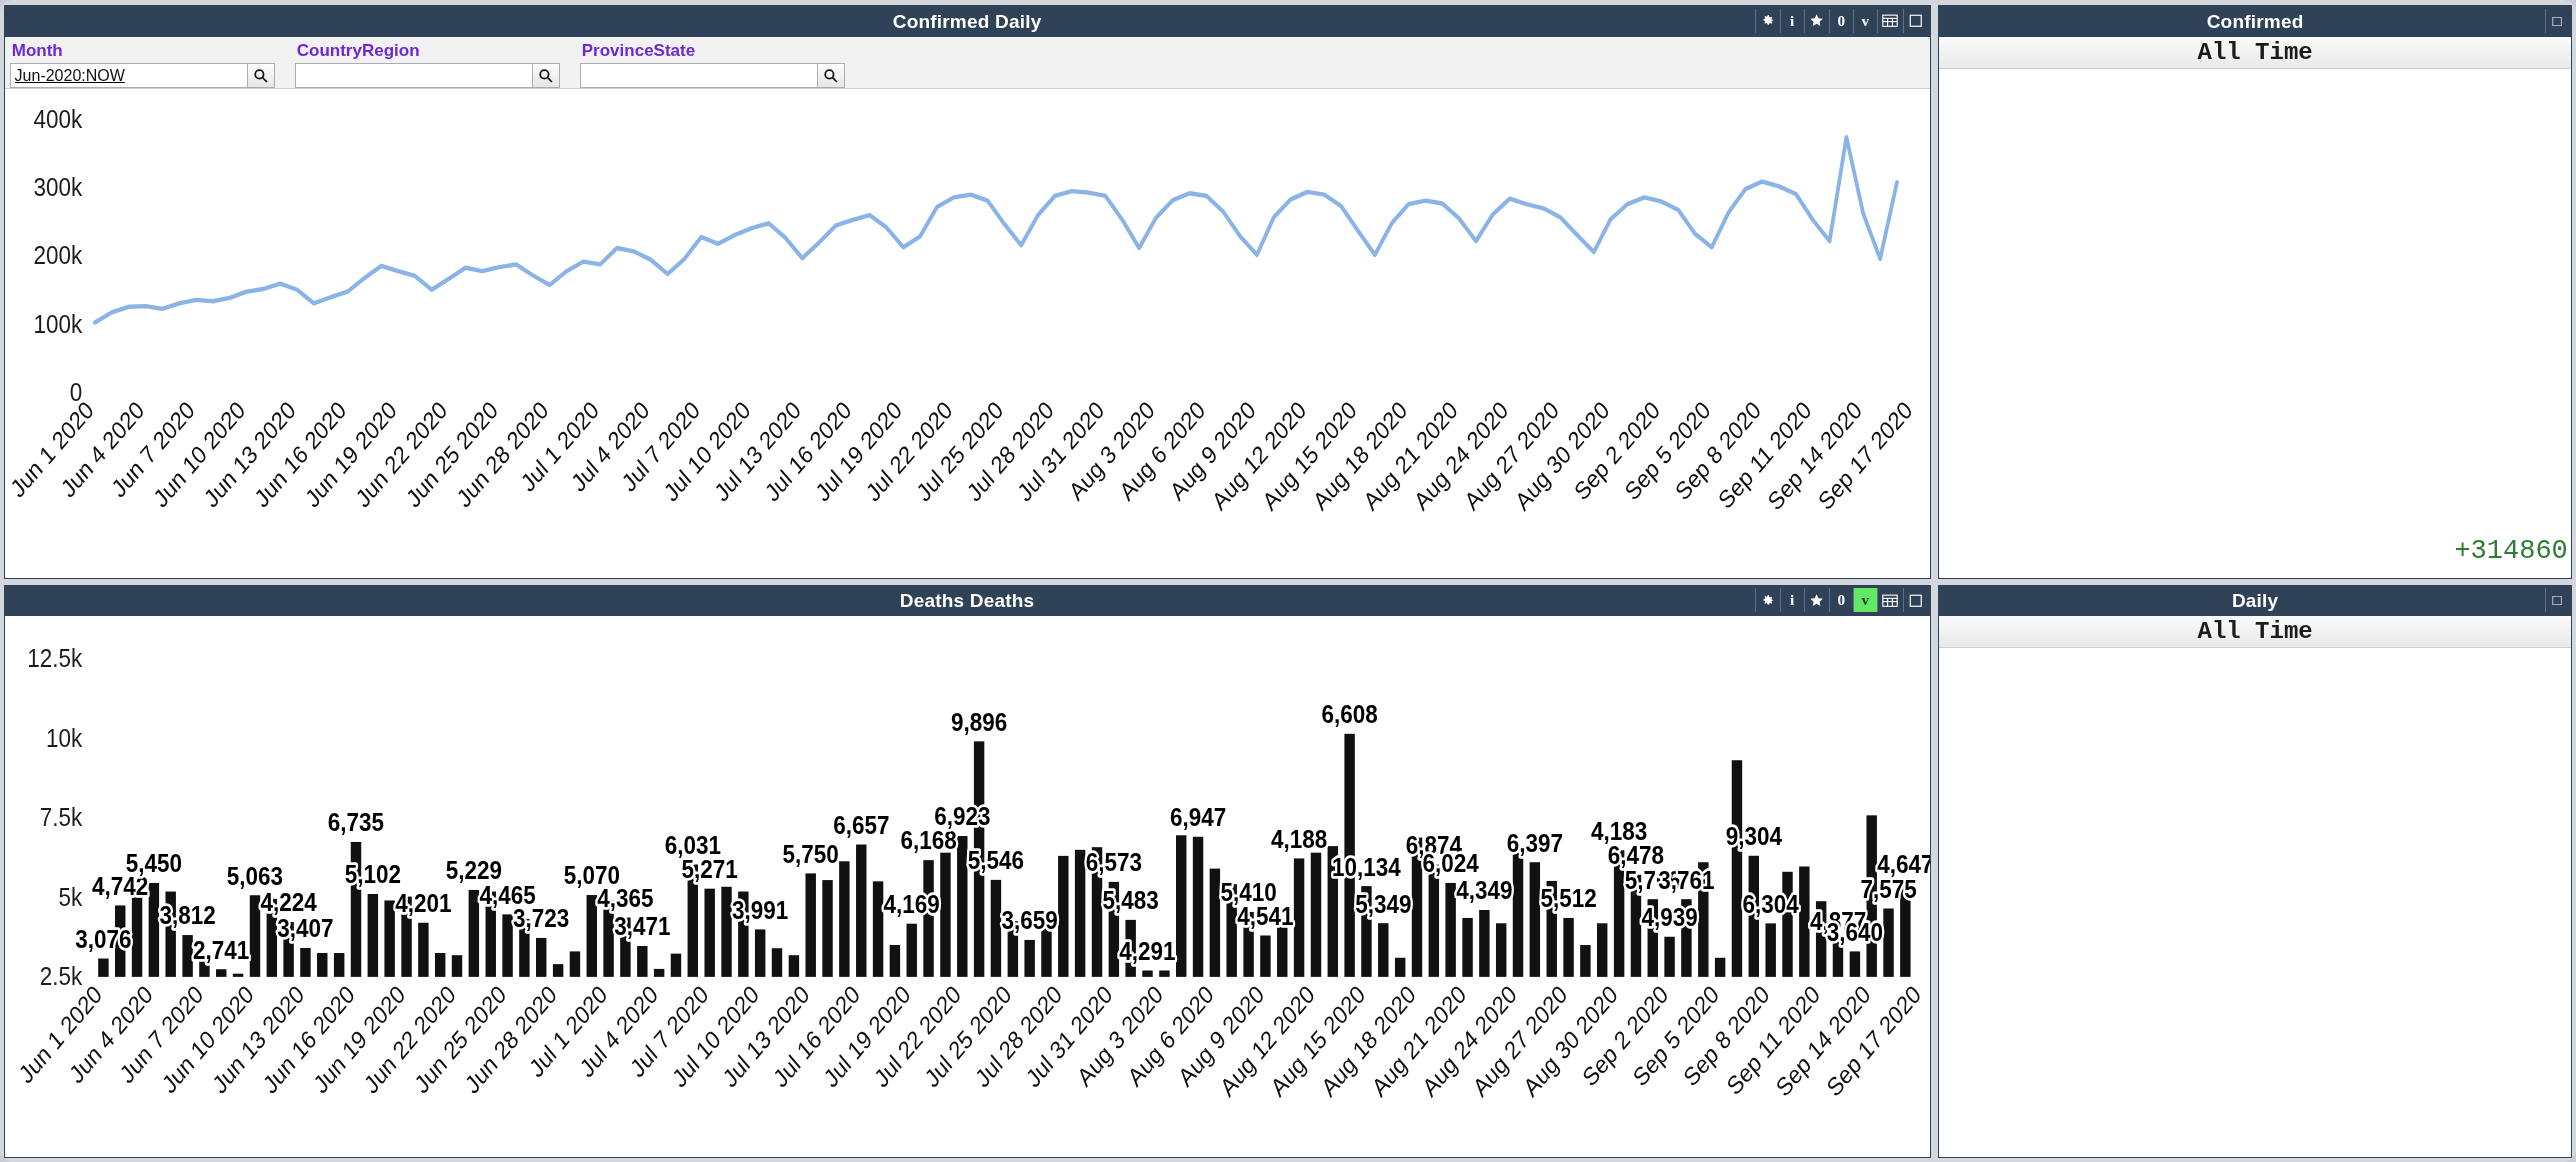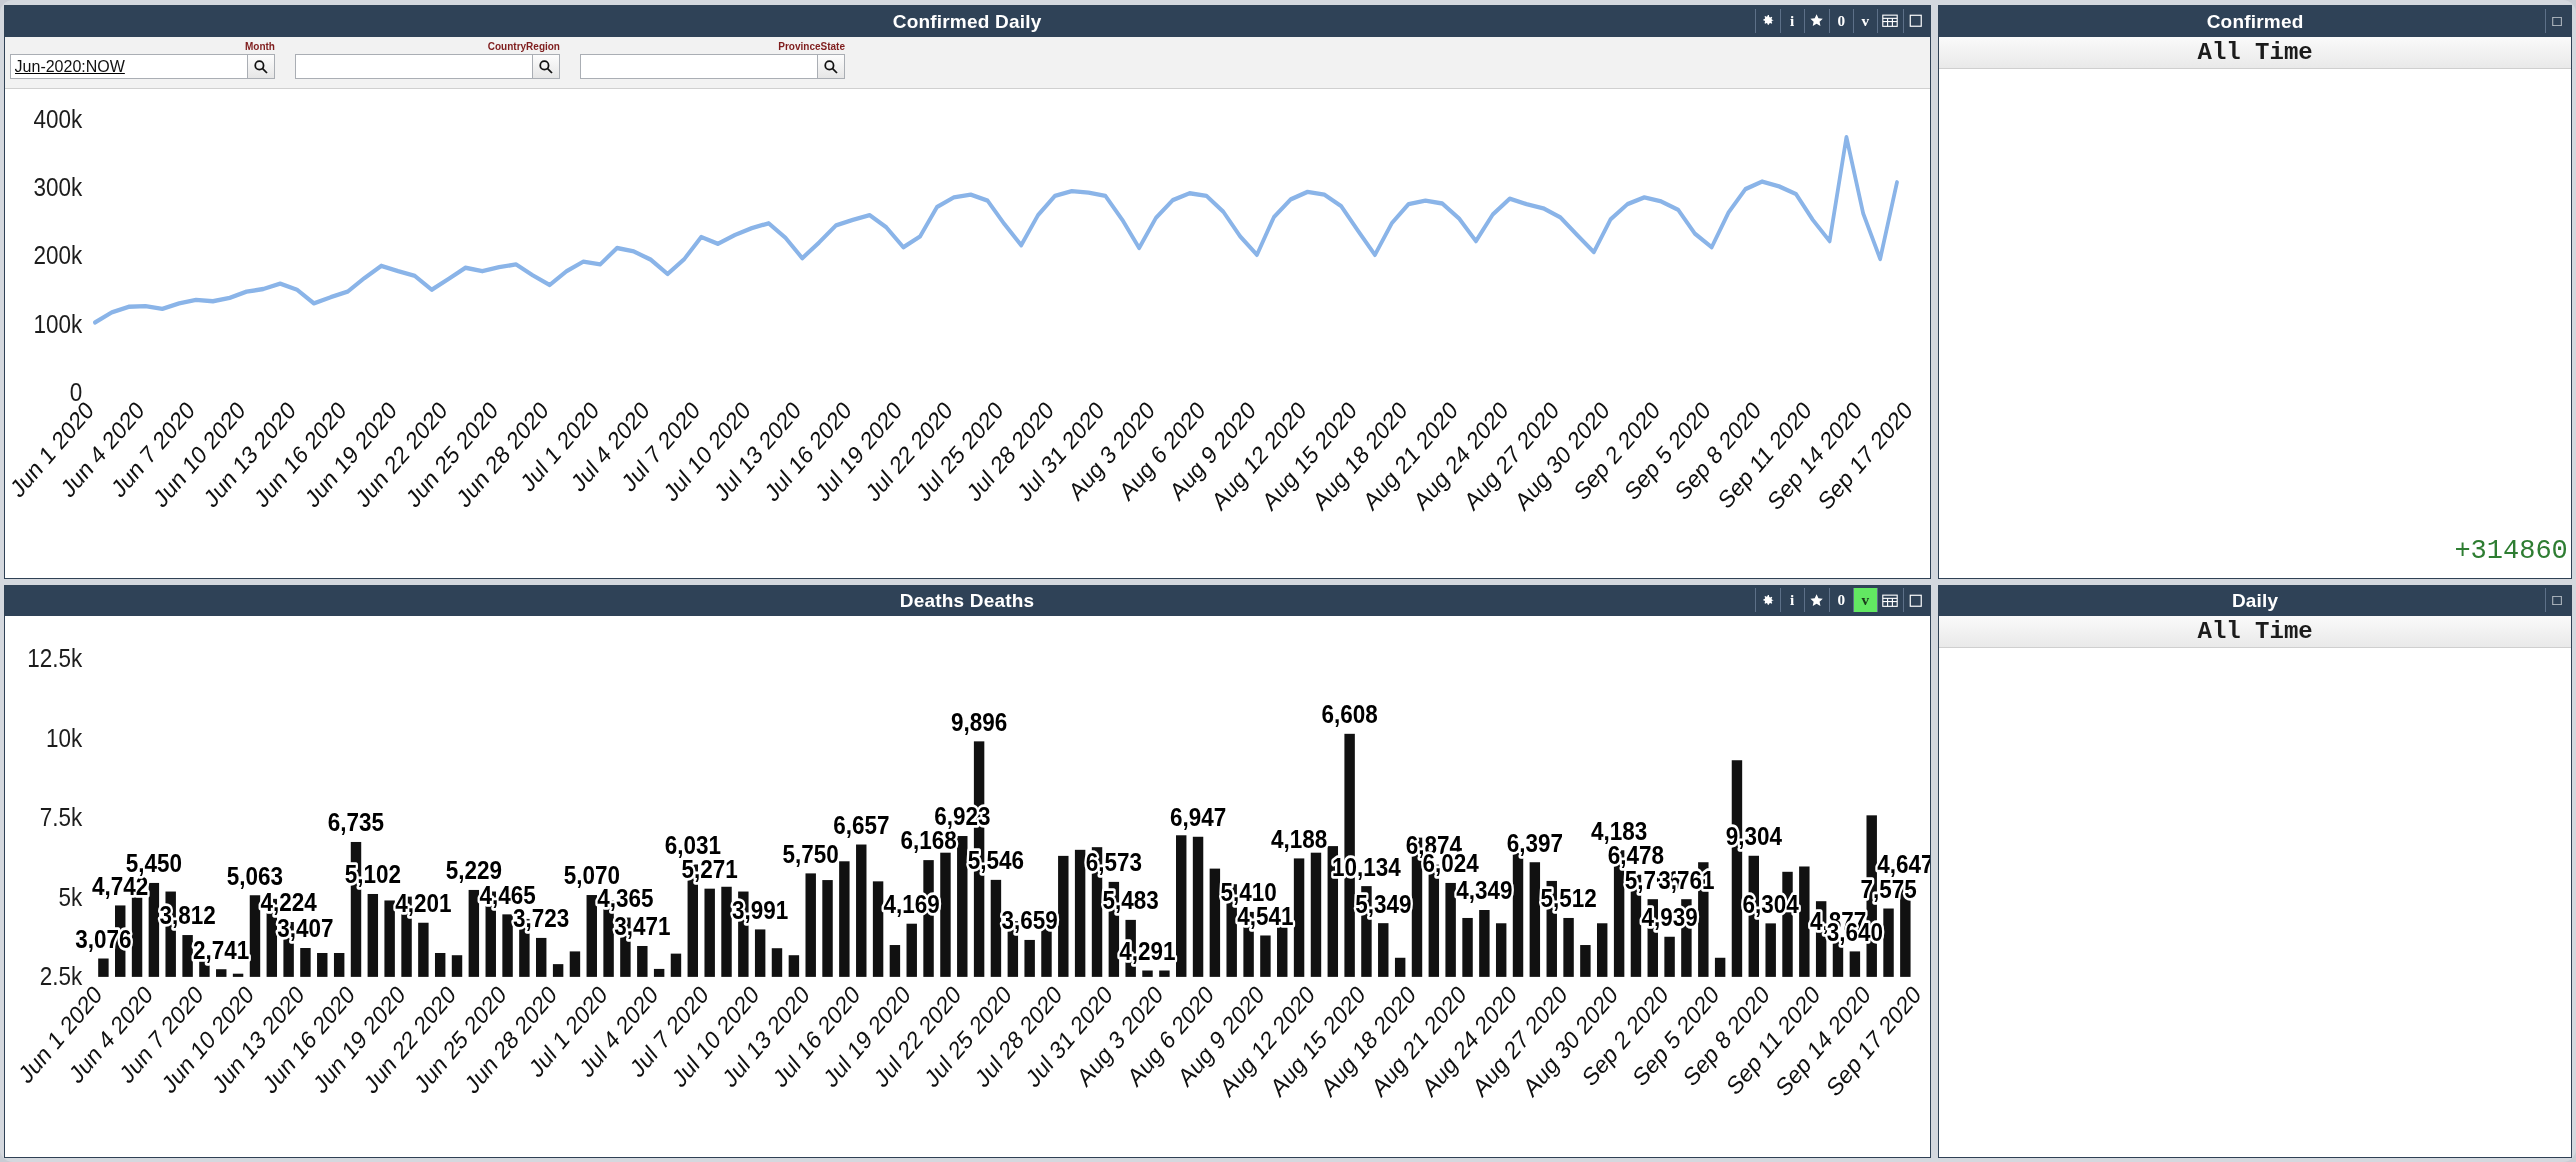--- a/index.html
+++ b/index.html
@@ -55,23 +55,22 @@
   .filters {
     background: #f2f2f2;
     border-bottom: 0.9px solid #d0d0d0;
     height: 52px;
     display: flex; align-items: flex-start;
     padding: 2.7px 5.4px 0 5.4px;
     gap: 20px;
   }
   .fgroup { display: flex; flex-direction: column; width: 265px; }
   .flabel {
-    font-size: 10px; font-weight: bold; color: #7f1d1d;
+    font-size: 17px; font-weight: bold; color: #6d28d9;
     padding: 1.8px 0 1.8px 1.8px;
-    text-align: right;
   }
   .finput {
     display: flex; height: 25px; text-decoration: underline;
   }
   .finput input {
     flex: 1; min-width: 0;
     border: 0.9px solid #aaaeb4;
     background: #fff;
     font-size: 16px;
     font-family: "Liberation Sans", sans-serif;

